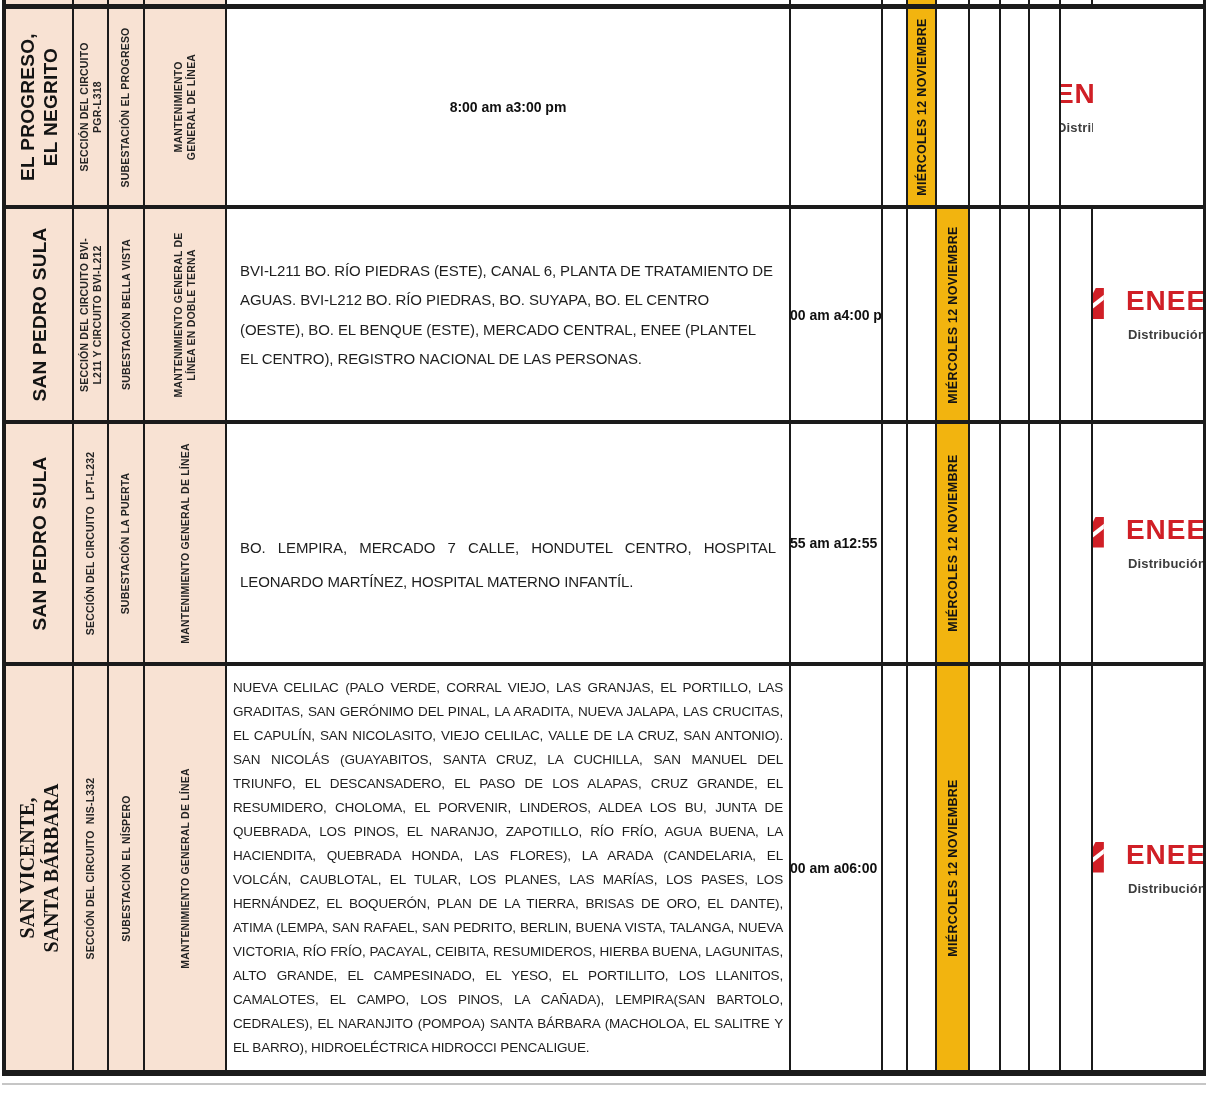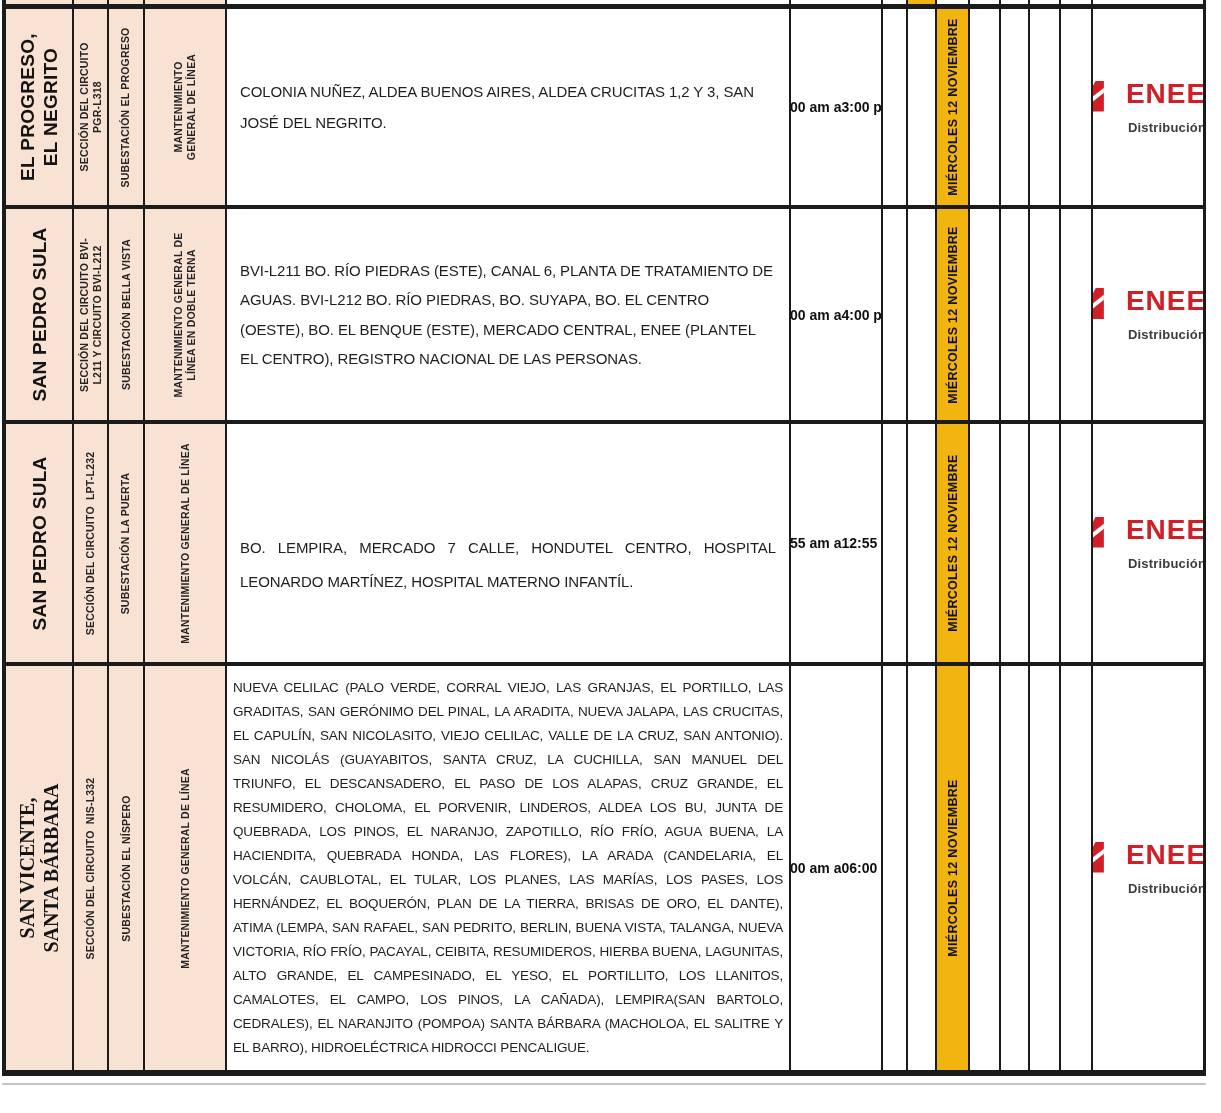--- a/index.html
+++ b/index.html
@@ -134,23 +134,20 @@
       <div class="rot subhead">
         <span>SUBESTACIÓN EL PROGRESO</span>
       </div>
     </div>
     <div class="c peachbg vcell">
       <div class="rot subhead">
         <span>MANTENIMIENTO</span>
         <span>GENERAL DE LÍNEA</span>
       </div>
     </div>
-    <div class="c desc">
-      <p>COLONIA NUÑEZ, ALDEA BUENOS AIRES, ALDEA CRUCITAS 1,2 Y 3, SAN JOSÉ DEL NEGRITO.</p>
-    </div>
     <div class="c time">
       <span>8:00 am a</span>
       <span>3:00 pm</span>
     </div>
     <div class="c"></div>
     <div class="c"></div>
     <div class="c yellowbg vcell datec">
       <div class="rot">
         <span>MIÉRCOLES 12 NOVIEMBRE</span>
       </div>

